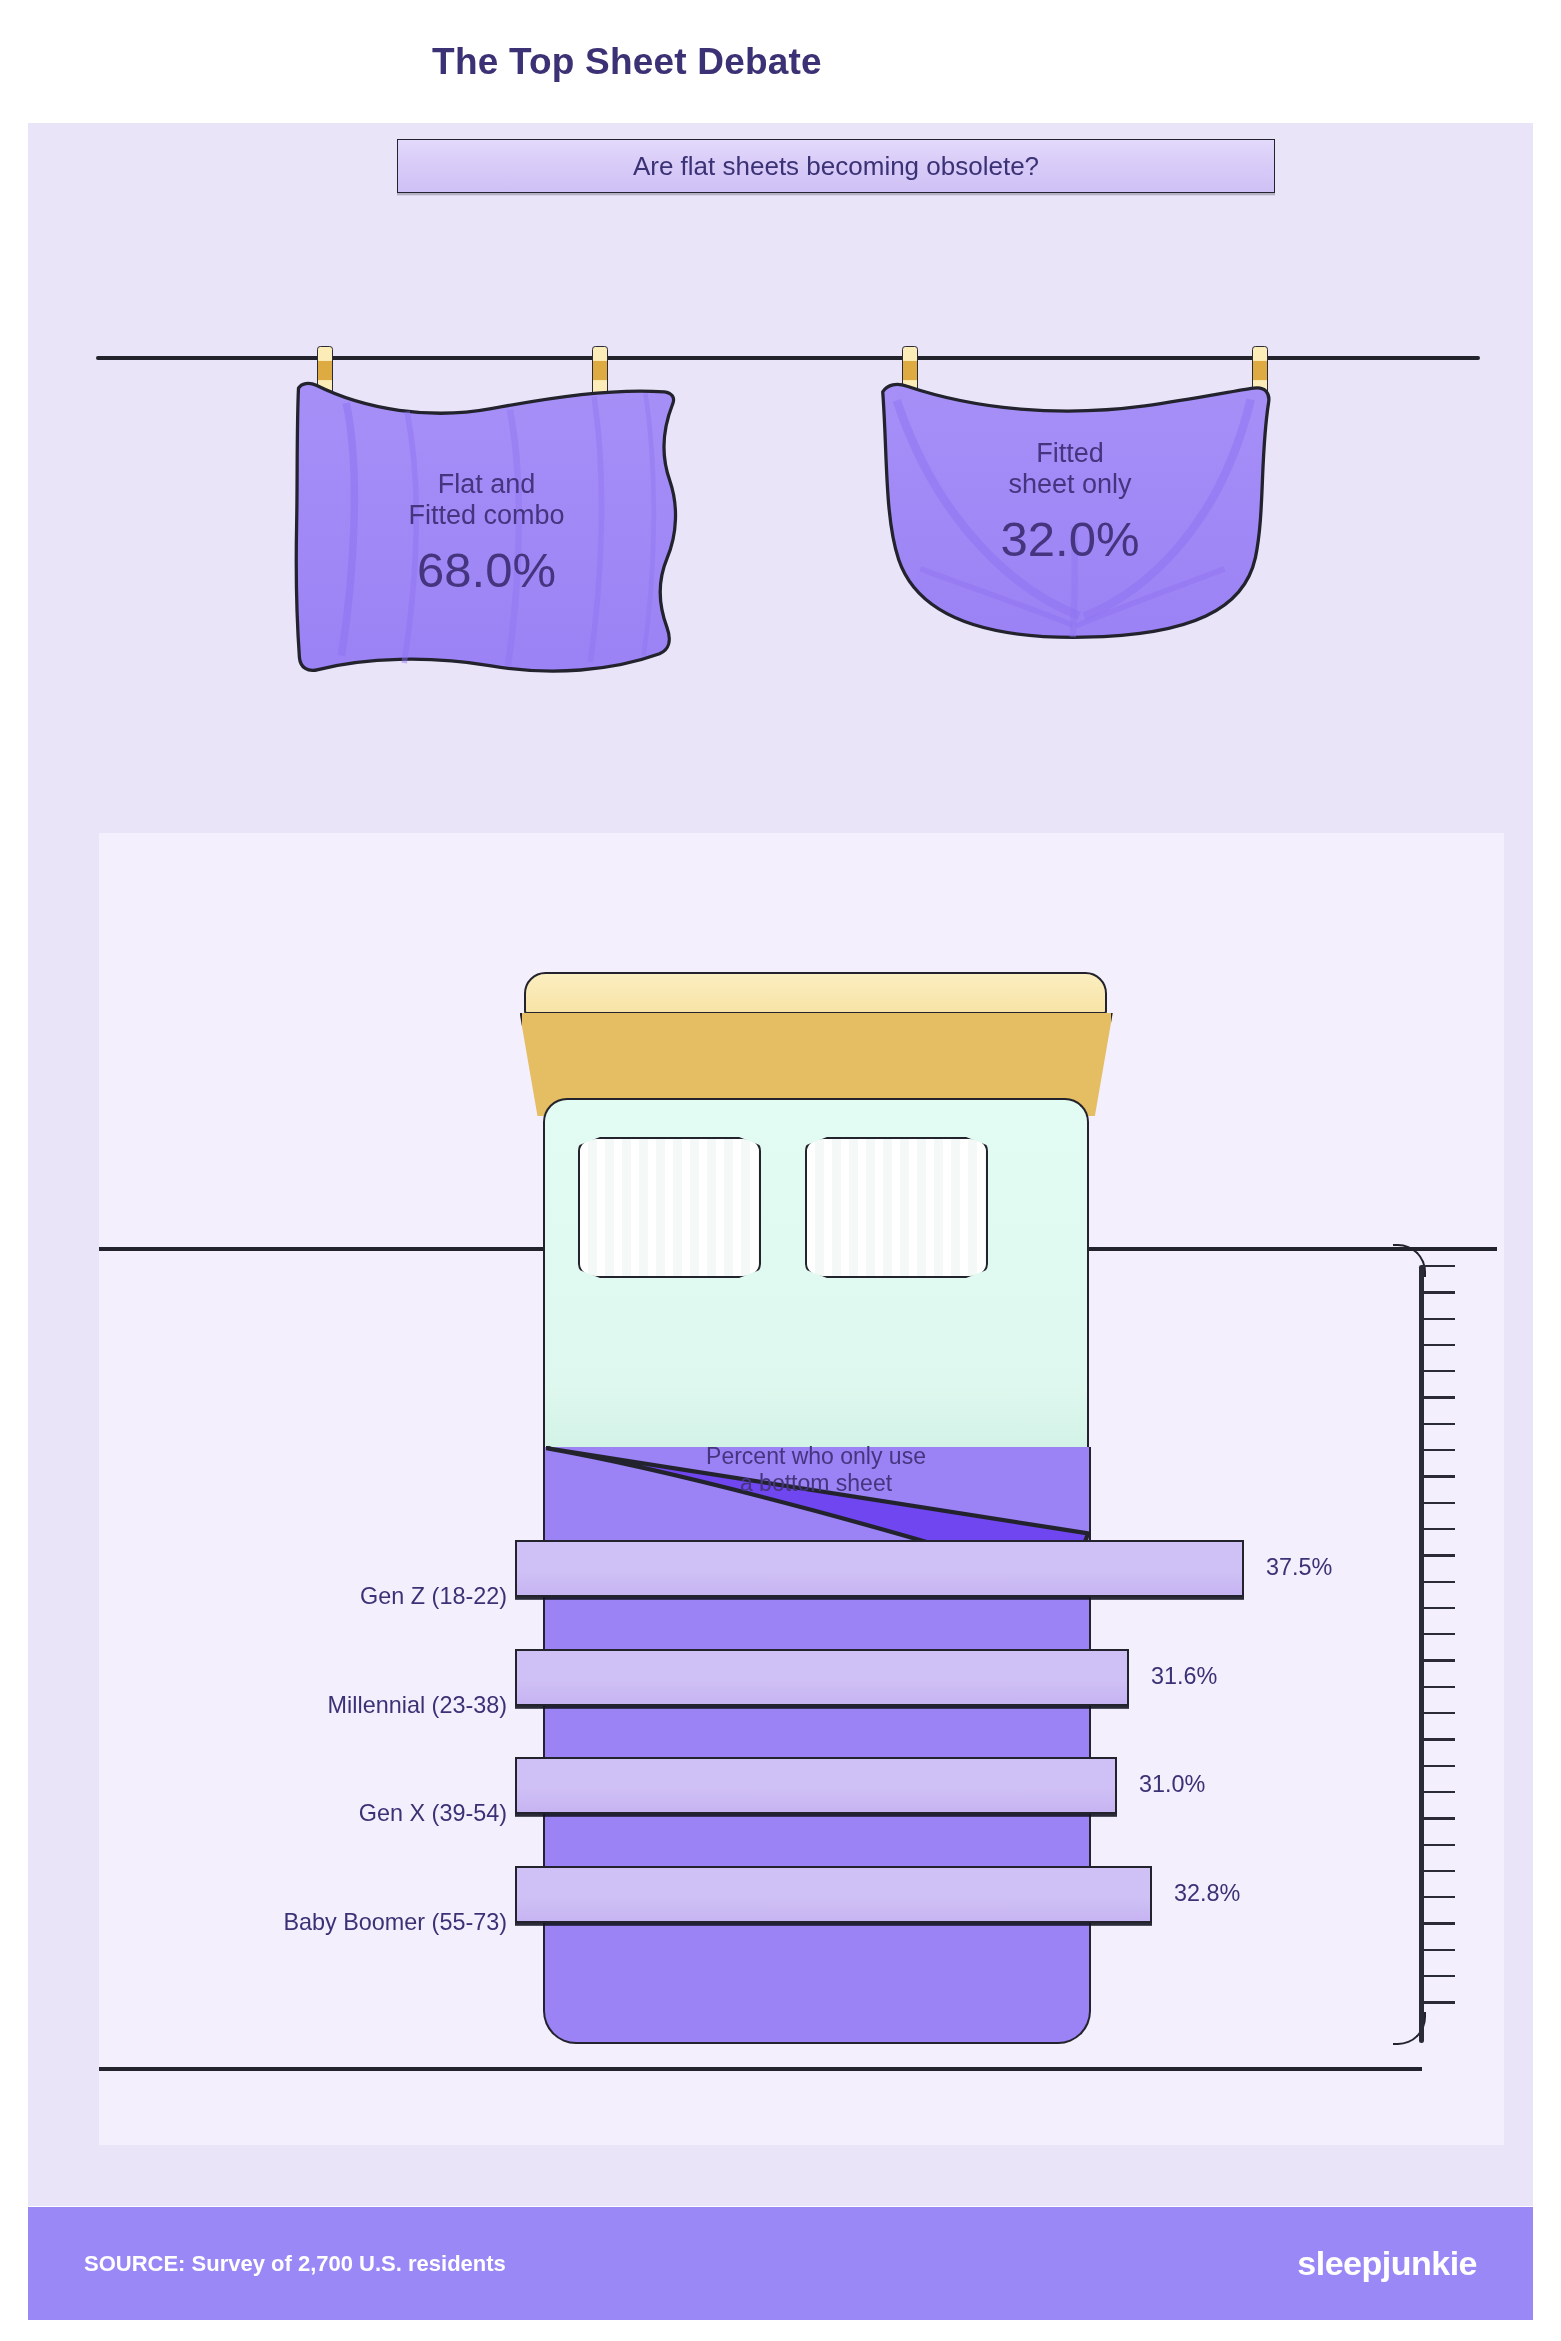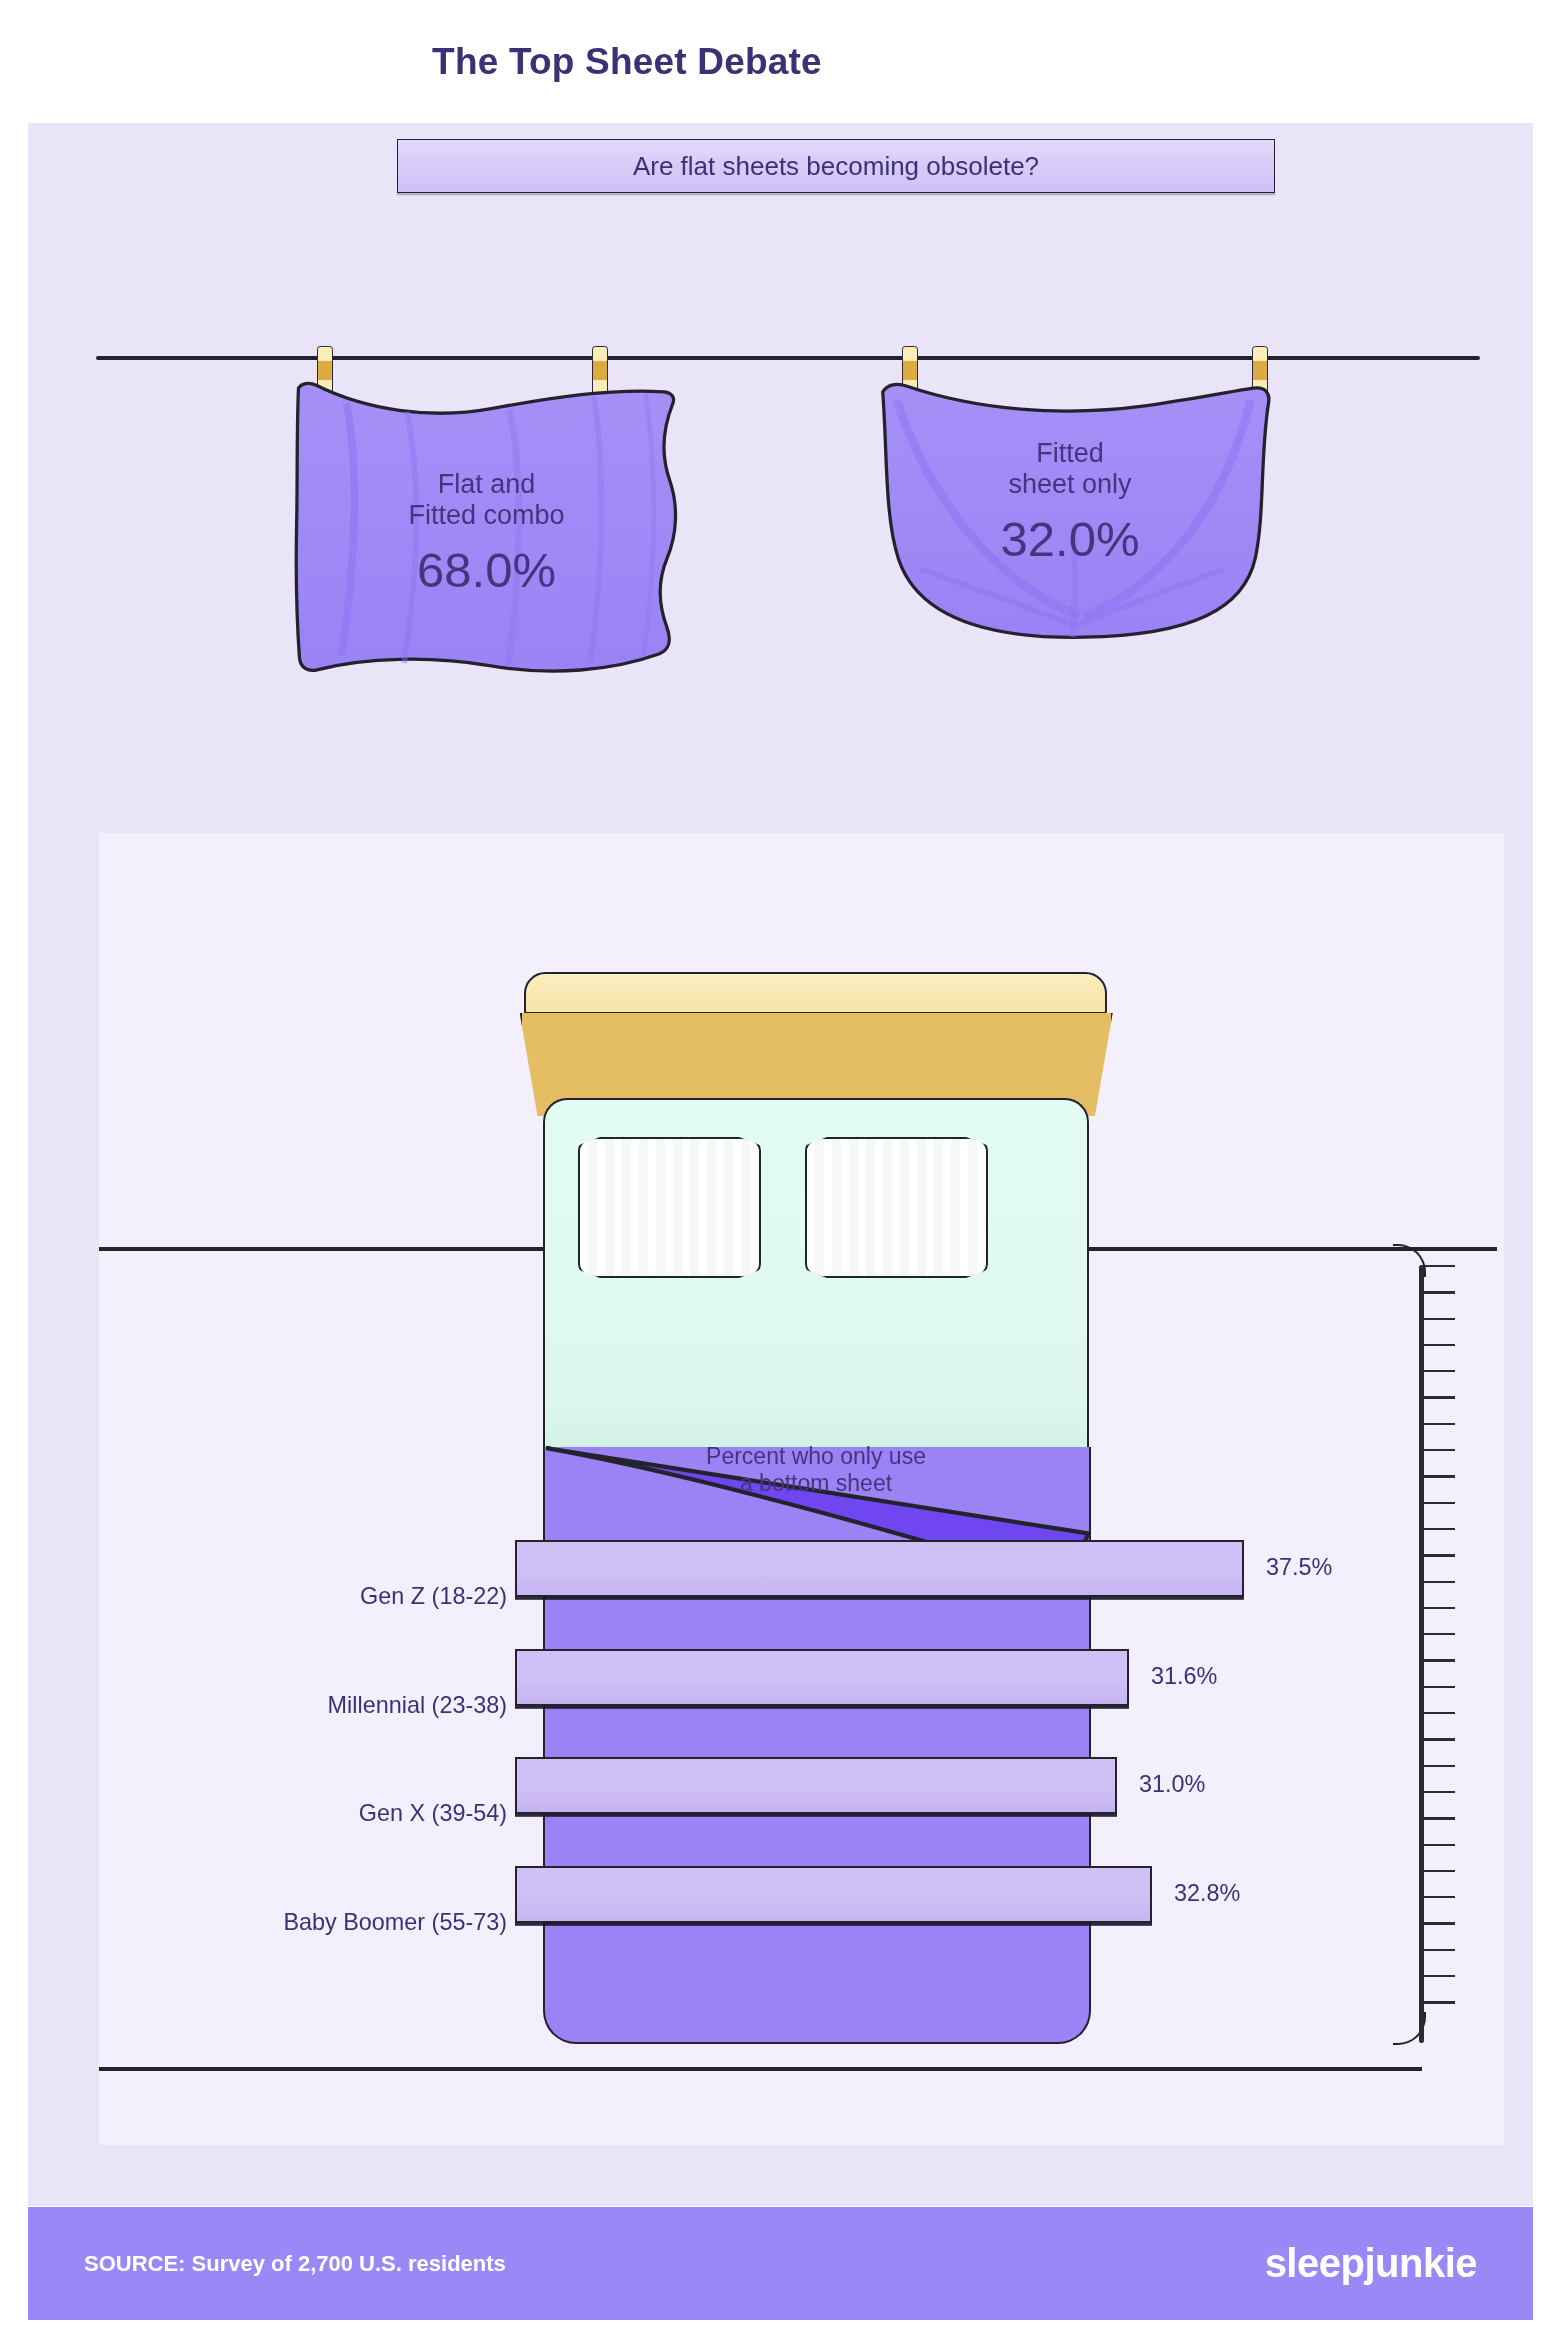--- a/index.html
+++ b/index.html
@@ -154,21 +154,21 @@
     position:absolute; top:14px; font-size:23.4px; color:#3b3275; white-space:nowrap;
   }
 
   
   .footer {
     position:absolute; left:28px; top:2207px; width:1505px; height:113px;
     background:#9b88f7; display:flex; align-items:center; justify-content:space-between;
     padding:16px 56px;
   }
   .footer-source { font-size:22px; color:#ffffff; font-weight:bold; }
-  .footer-logo   { font-size:40px; color:#ffffff; font-weight:bold; letter-spacing:-0.5px; }
+  .footer-logo   { font-size:34px; color:#ffffff; font-weight:bold; letter-spacing:-0.5px; }
 </style>
 </head>
 <body>
 
 <div id="page">
 
   <div class="lav-band"></div>
   <div class="inner-panel"></div>
 
   <div class="page-title">The Top Sheet Debate</div>

